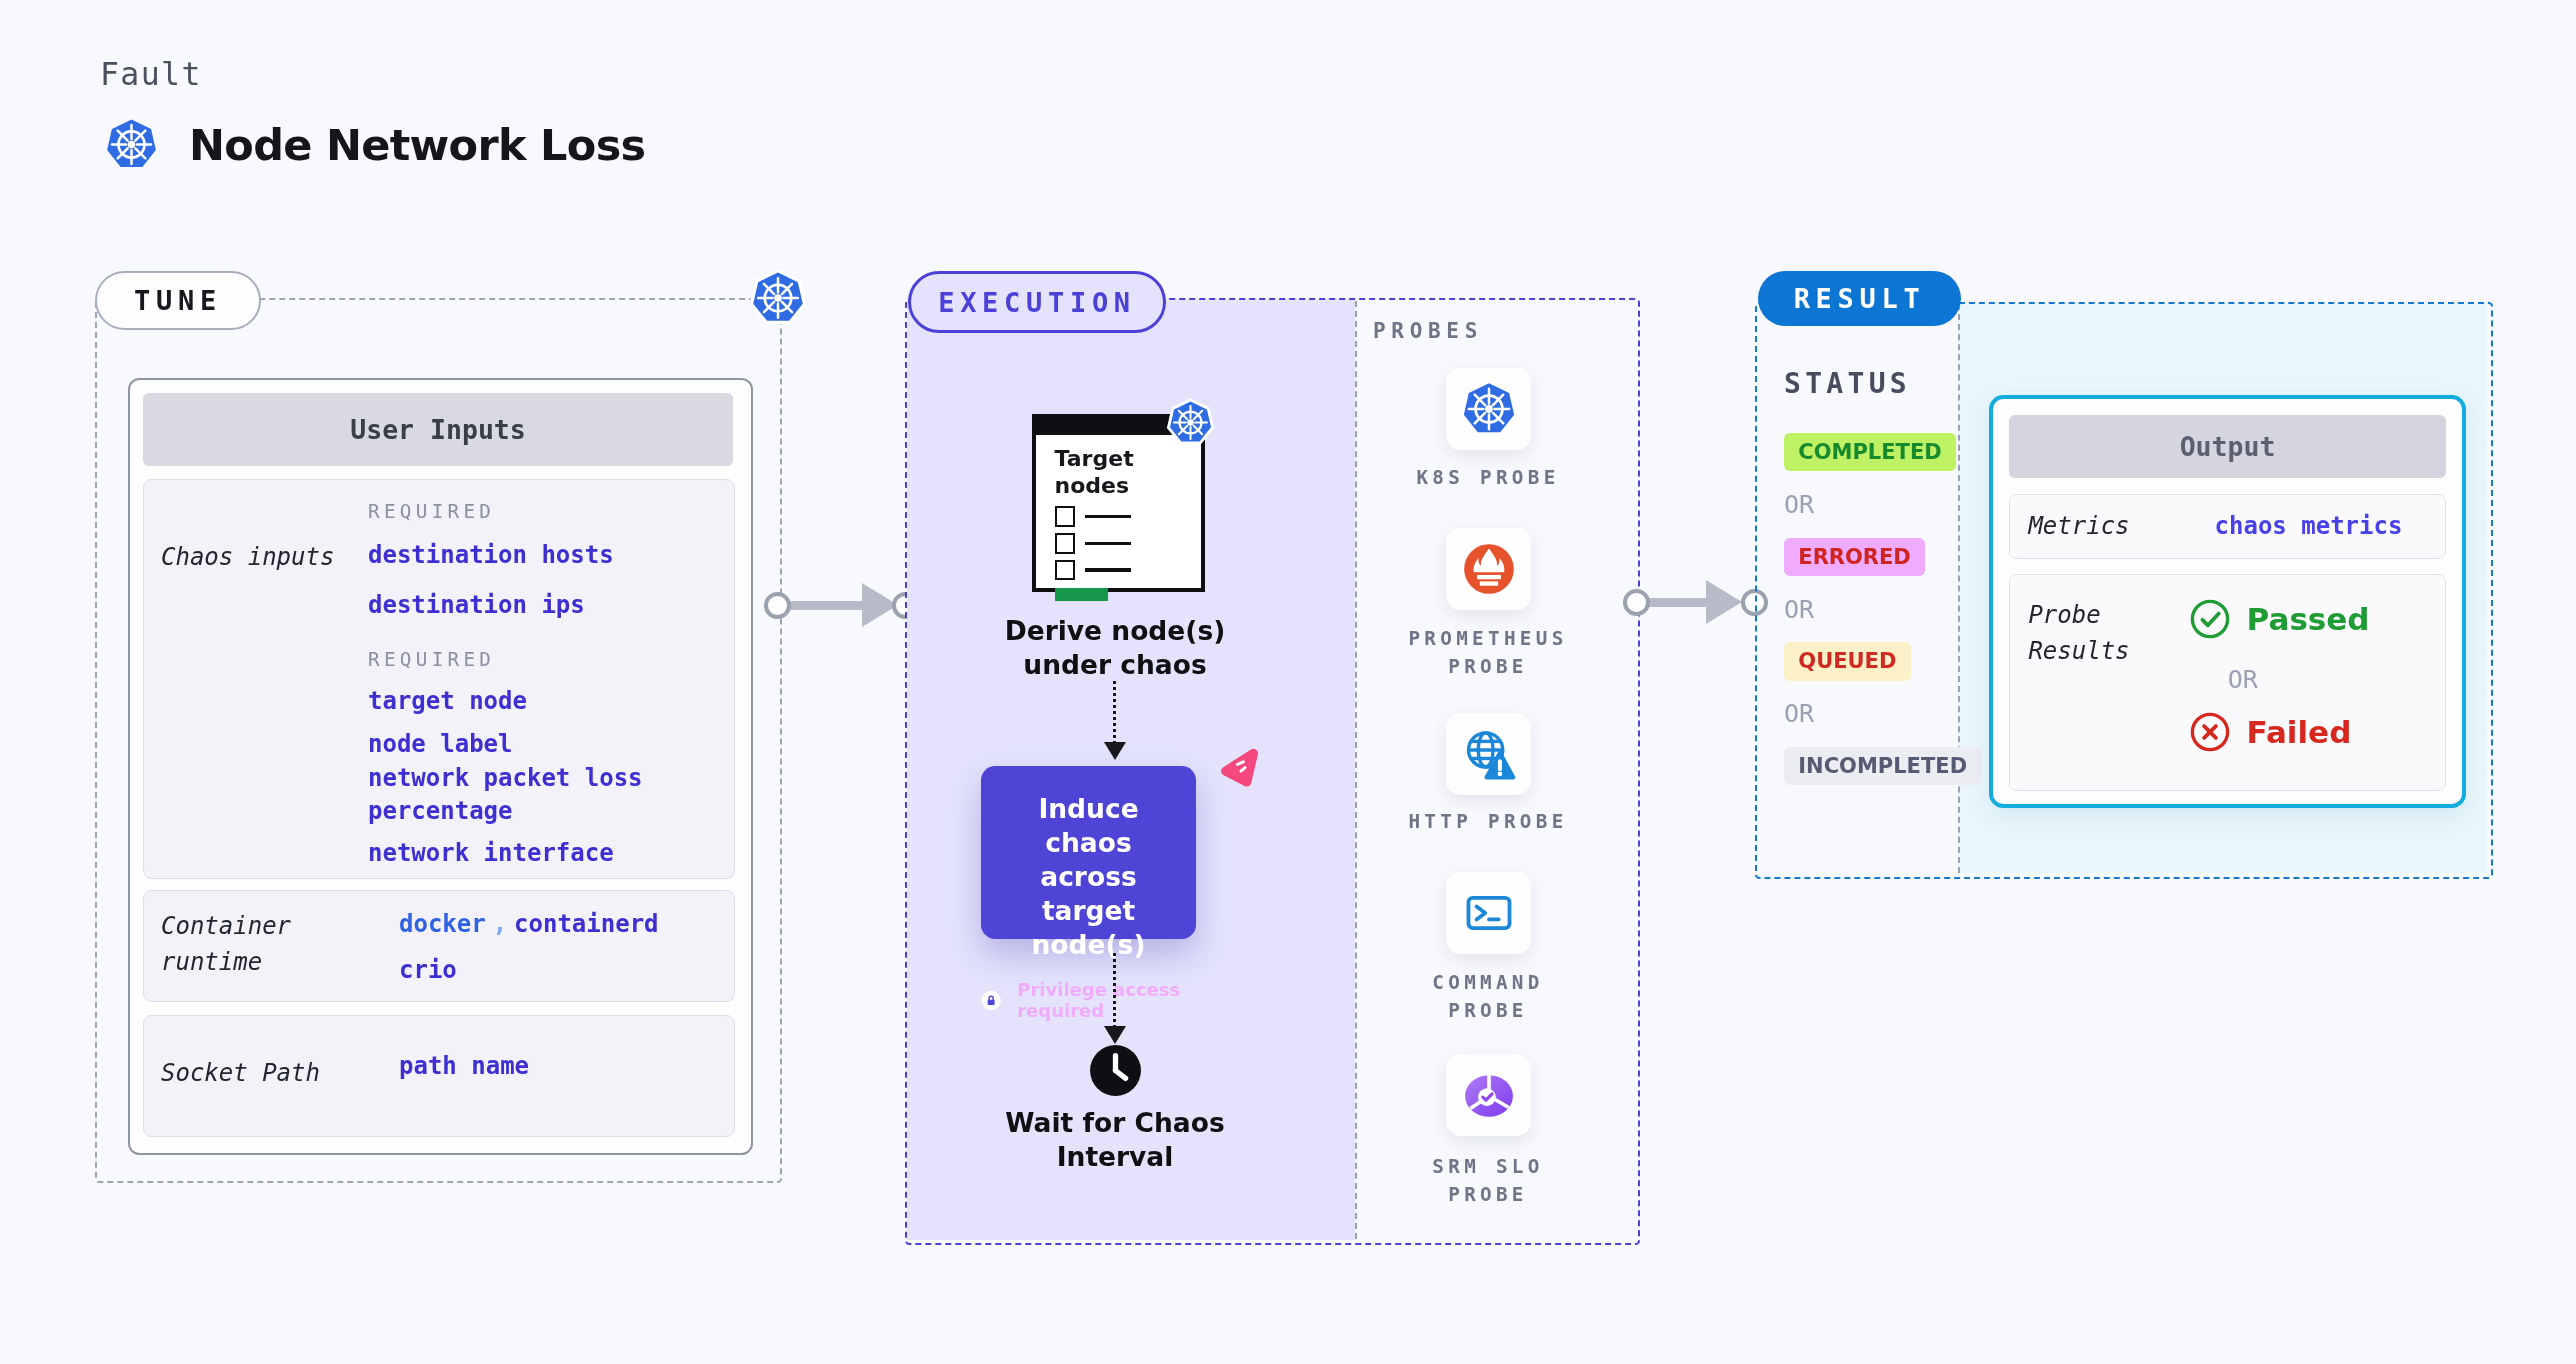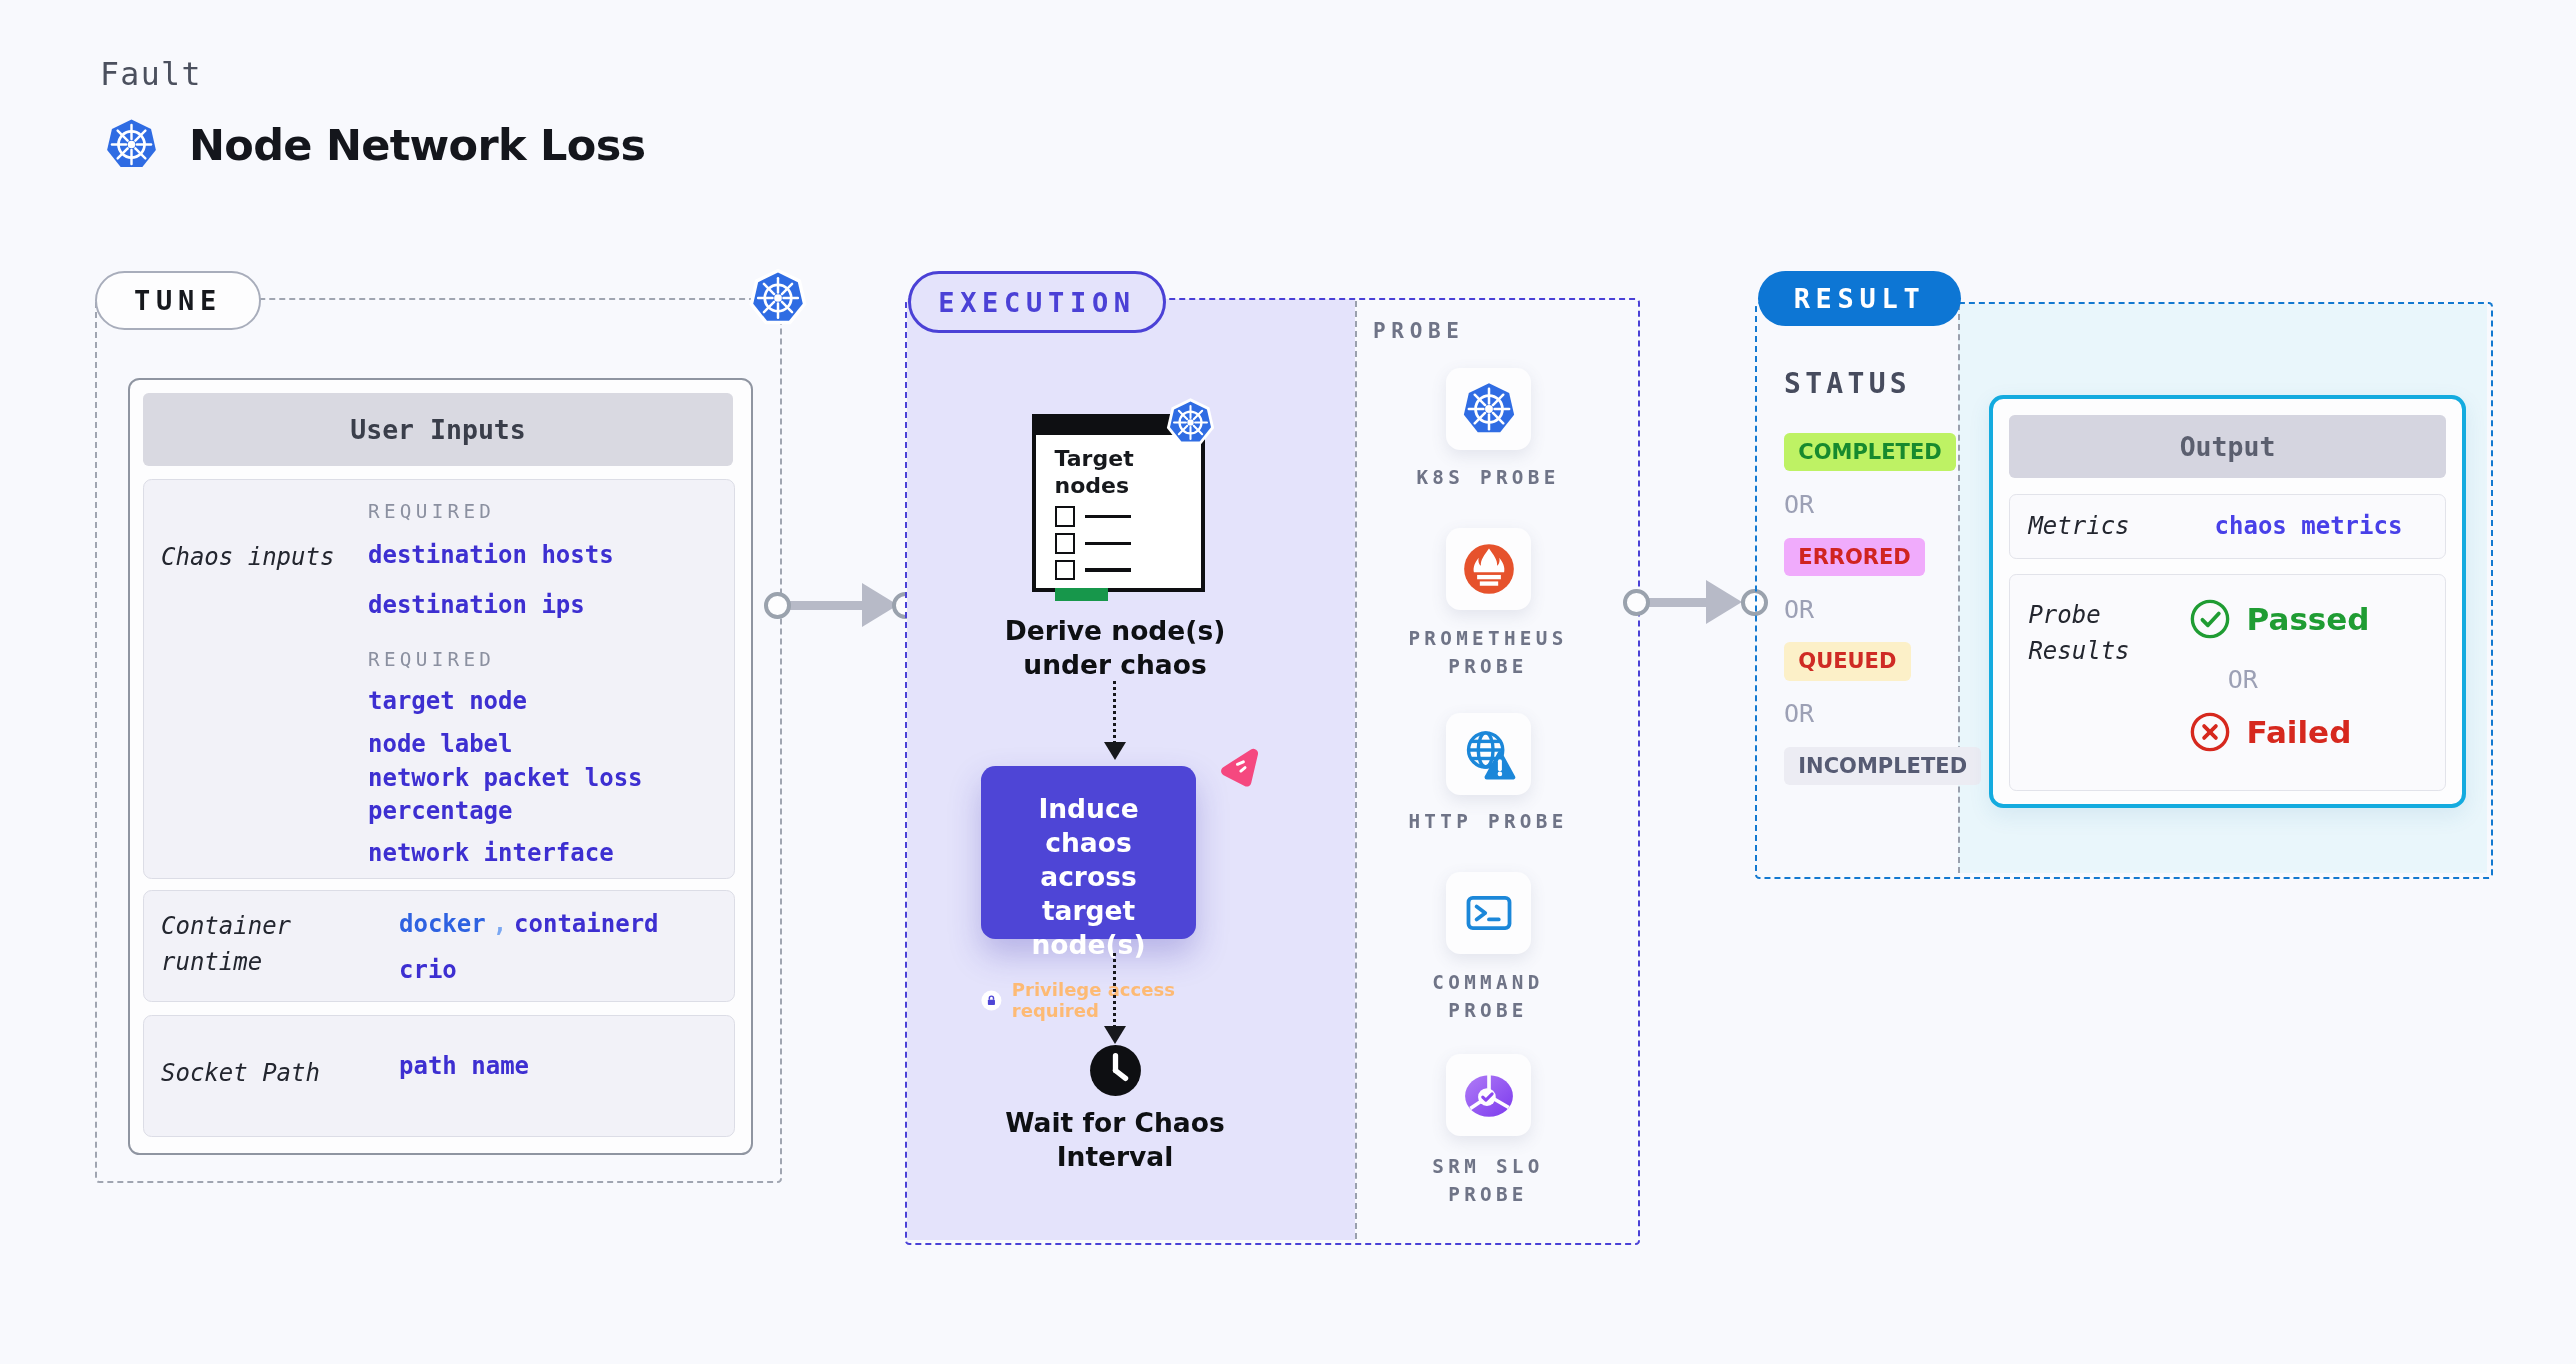--- a/index.html
+++ b/index.html
@@ -36,21 +36,21 @@
   .link-comma{color:#7aa7f2;}
 
   
   .lavender{background:#e4e3fb;}
   .bold-black{font-weight:bold;color:#0e1013;font-size:26.5px;line-height:34px;text-align:center;}
   .dotline{border-left:3.6px dotted #17181c;width:0;}
   .dotarrow{width:0;height:0;border-left:11.5px solid transparent;border-right:11.5px solid transparent;
             border-top:18.6px solid #17181c;}
   .induce{background:#4e45d6;border-radius:14.3px;box-shadow:0 15.8px 32px rgba(63,55,180,.28);}
   .induce-title{color:#fff;font-weight:bold;font-size:26.5px;line-height:34px;text-align:center;}
-  .induce-badge{display:flex;align-items:center;justify-content:flex-start;gap:10px;color:#fdba74;
+  .induce-badge{display:flex;align-items:center;justify-content:flex-start;gap:16px;color:#f0abfc;
                 font-size:18px;font-weight:600;}
   .probe-card{background:#fdfdfe;border-radius:14.3px;box-shadow:0 5.7px 15.8px rgba(80,90,120,.12);
               display:flex;align-items:center;justify-content:center;}
   .probe-label{font-size:19.3px;font-weight:bold;color:#6f7487;letter-spacing:4.3px;line-height:28px;
                text-align:center;}
   .probes-head{font-size:21px;font-weight:bold;color:#6f7487;letter-spacing:5.7px;}
 
   
   .conn-line{height:9.3px;background:#b7bac7;}
   .conn-tri{width:0;height:0;border-top:22px solid transparent;border-bottom:22px solid transparent;
@@ -220,21 +220,21 @@
   <div class="abs dotline" style="left:1113px;top:953px;height:75px;"></div>
   <div class="abs dotarrow" style="left:1104px;top:1026px;"></div>
 
   <svg class="abs" style="left:1089px;top:1044px;" width="53" height="53" viewBox="0 0 100 100">
     <circle cx="50" cy="50" r="48" fill="#0e0f12"></circle>
     <line x1="50" y1="50" x2="50" y2="22" stroke="#fff" stroke-width="10" stroke-linecap="round"></line>
     <line x1="50" y1="50" x2="69" y2="65" stroke="#fff" stroke-width="10" stroke-linecap="round"></line>
   </svg>
   <div class="abs bold-black sans" style="left:989px;top:1106px;width:252px;">Wait for Chaos Interval</div>
 
-  <div class="abs probes-head" style="left:1373px;top:319px;">PROBE</div>
+  <div class="abs probes-head" style="left:1373px;top:319px;">PROBES</div>
 
   <div class="abs probe-card" style="left:1446px;top:368px;width:85px;height:82px;">
     <svg width="56" height="56" viewBox="0 0 100 100">
         <use href="#k8s-logo"></use>
       </svg>
   </div>
   <div class="abs probe-label" style="left:1402px;top:464px;width:172px;">K8S PROBE</div>
 
   <div class="abs probe-card" style="left:1446px;top:528px;width:85px;height:82px;">
     <svg width="54" height="54" viewBox="0 0 100 100">

